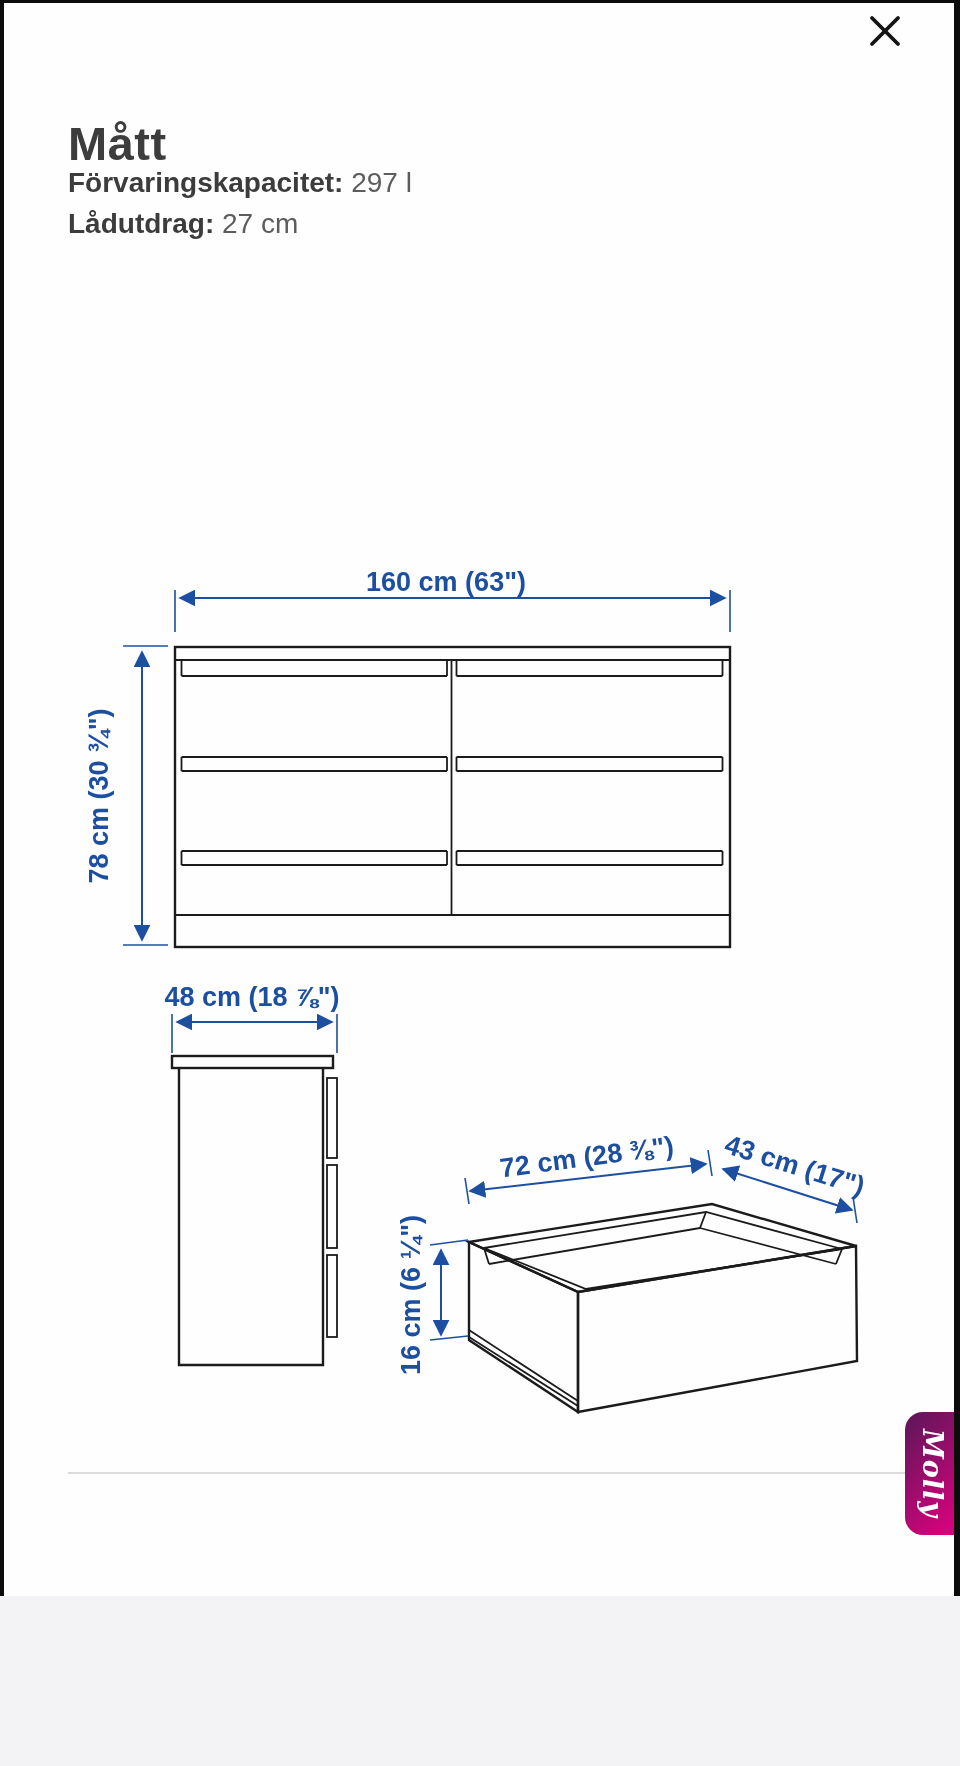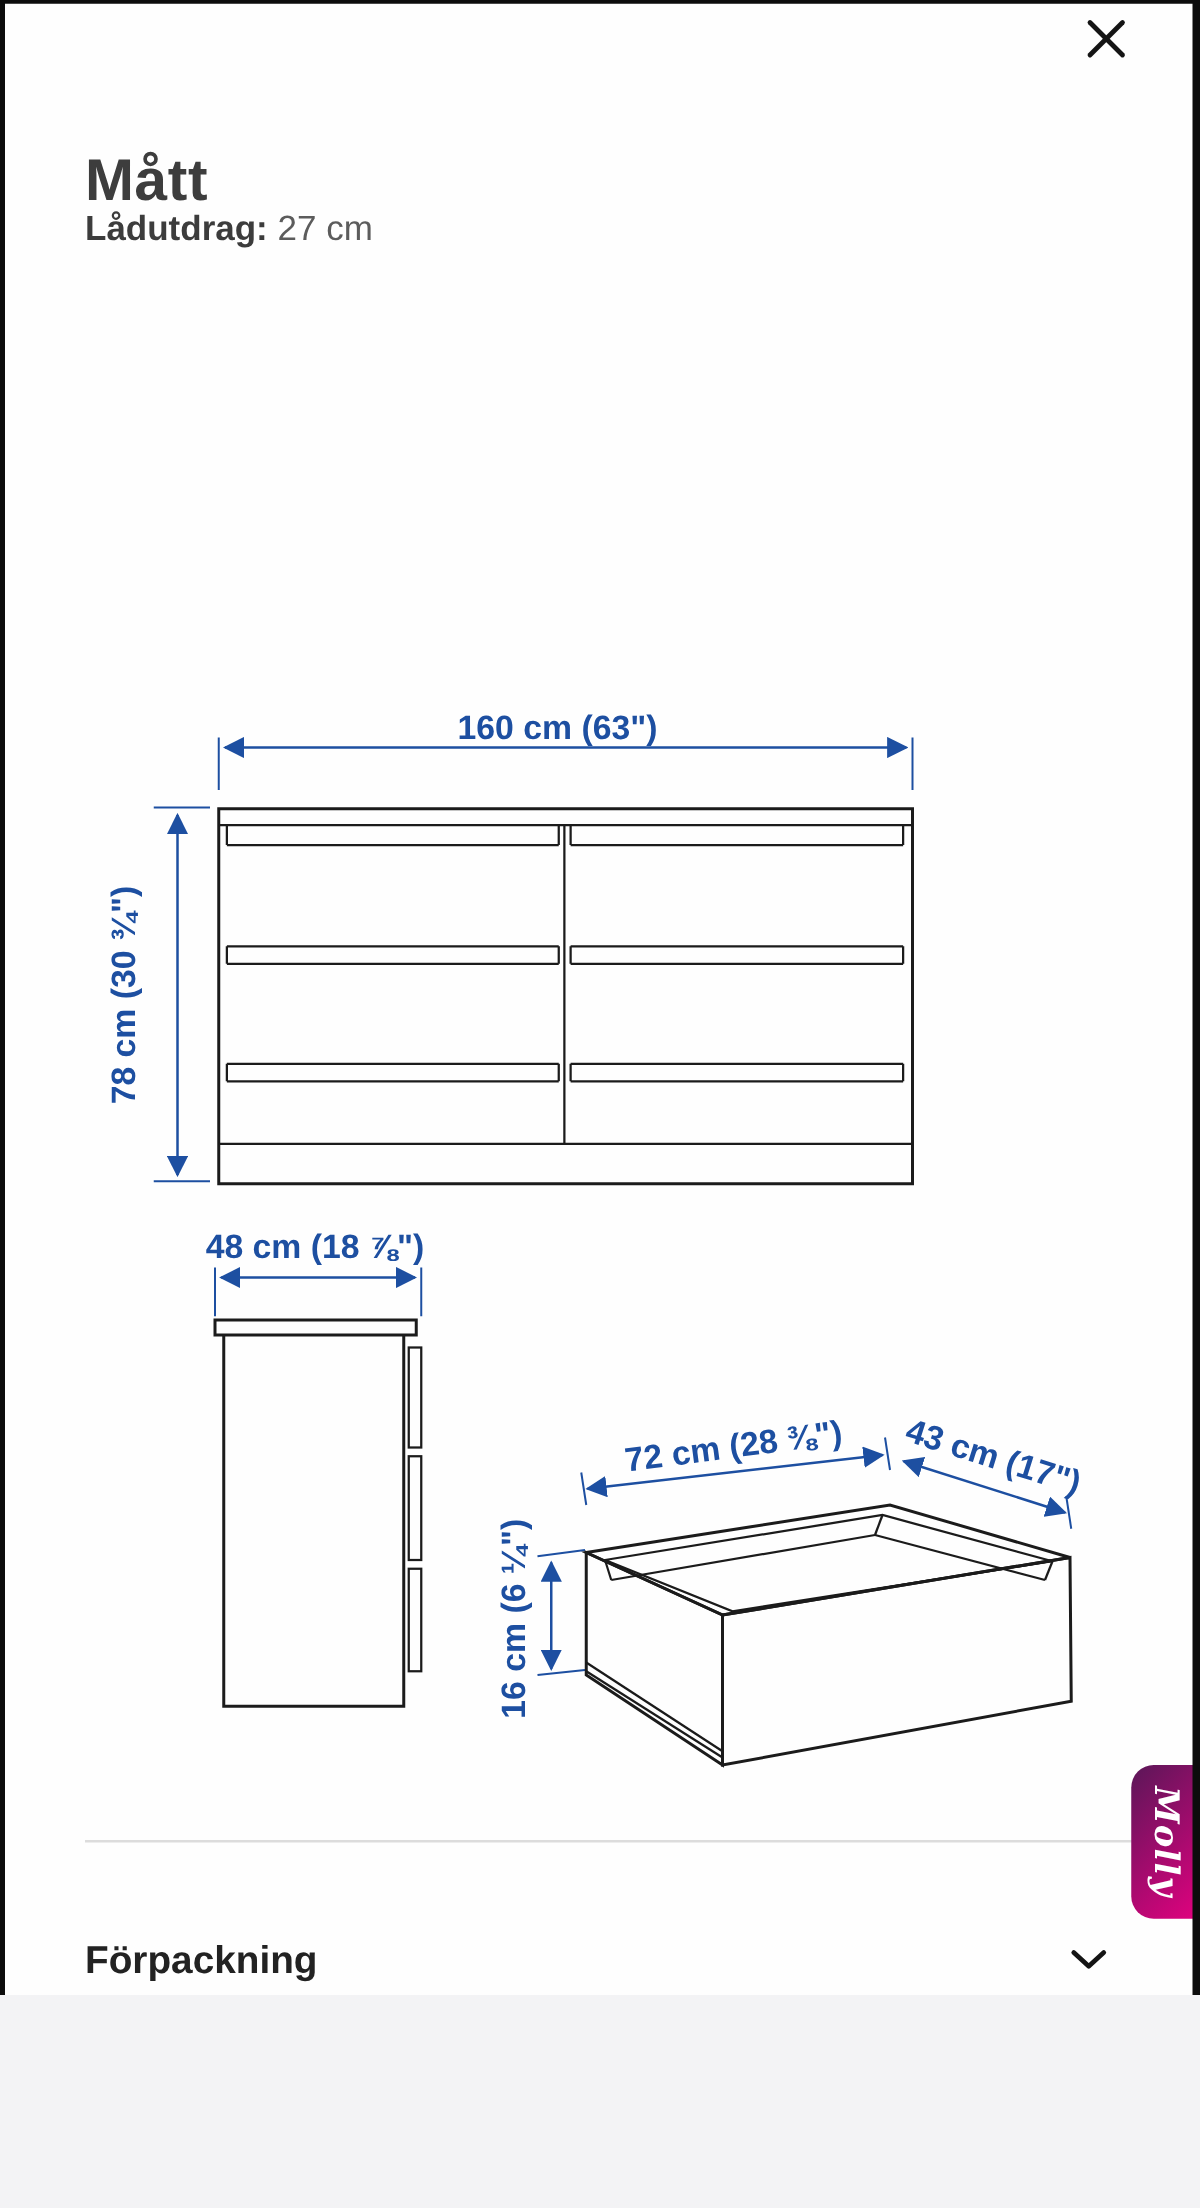--- a/index.html
+++ b/index.html
@@ -58,20 +58,21 @@
   <button class="close-btn">
     <svg width="34" height="34" viewBox="0 0 34 34">
       <line x1="4" y1="4" x2="30" y2="30" stroke="#141414" stroke-width="3.8" stroke-linecap="round"></line>
       <line x1="30" y1="4" x2="4" y2="30" stroke="#141414" stroke-width="3.8" stroke-linecap="round"></line>
     </svg>
   </button>
 
   <h1 class="modal-title">Mått</h1>
 
   <div class="dims">
+    <div class="dim-row"><b>Förvaringskapacitet:</b> <span>297 l</span></div>
     <div class="dim-row"><b>Lådutdrag:</b> <span>27 cm</span></div>
   </div>
 
   <svg class="diagram" viewBox="0 0 960 920">
     <defs>
       <marker id="arw" viewBox="0 0 10 10" refX="9" refY="5" markerWidth="8.5" markerHeight="8.5" orient="auto-start-reverse">
         <path d="M0,0 L10,5 L0,10 z" fill="#1d4fa1"></path>
       </marker>
     </defs>
 
@@ -156,26 +157,20 @@
       <line class="obj-thin" x1="700" y1="728" x2="836" y2="764"></line>
       <polygon class="obj" points="469,742 578,792 578,912 469,840"></polygon>
       <polygon class="obj" points="578,792 856,746 857,861 578,912"></polygon>
       <line class="obj-thin" x1="469" y1="830" x2="578" y2="901"></line>
       <line class="obj-thin" x1="469" y1="837" x2="578" y2="906"></line>
     </g>
   </svg>
 
   <div class="divider"></div>
 
-  <div class="section-row">
-    <span class="section-label">Förpackning</span>
-    <svg width="30" height="18" viewBox="0 0 30 18">
-      <polyline points="3,3 15,14 27,3" fill="none" stroke="#141414" stroke-width="3.8" stroke-linecap="round" stroke-linejoin="round"></polyline>
-    </svg>
-  </div>
 </div>
 
 <button class="molly-tab" id="molly" style="background: linear-gradient(135deg, rgb(90, 23, 88) 0%, rgb(226, 1, 127) 100%);">
   <span>Molly</span>
 </button>
 
 <div class="edge edge-top"></div>
 <div class="edge edge-left"></div>
 <div class="edge edge-right"></div>
 

